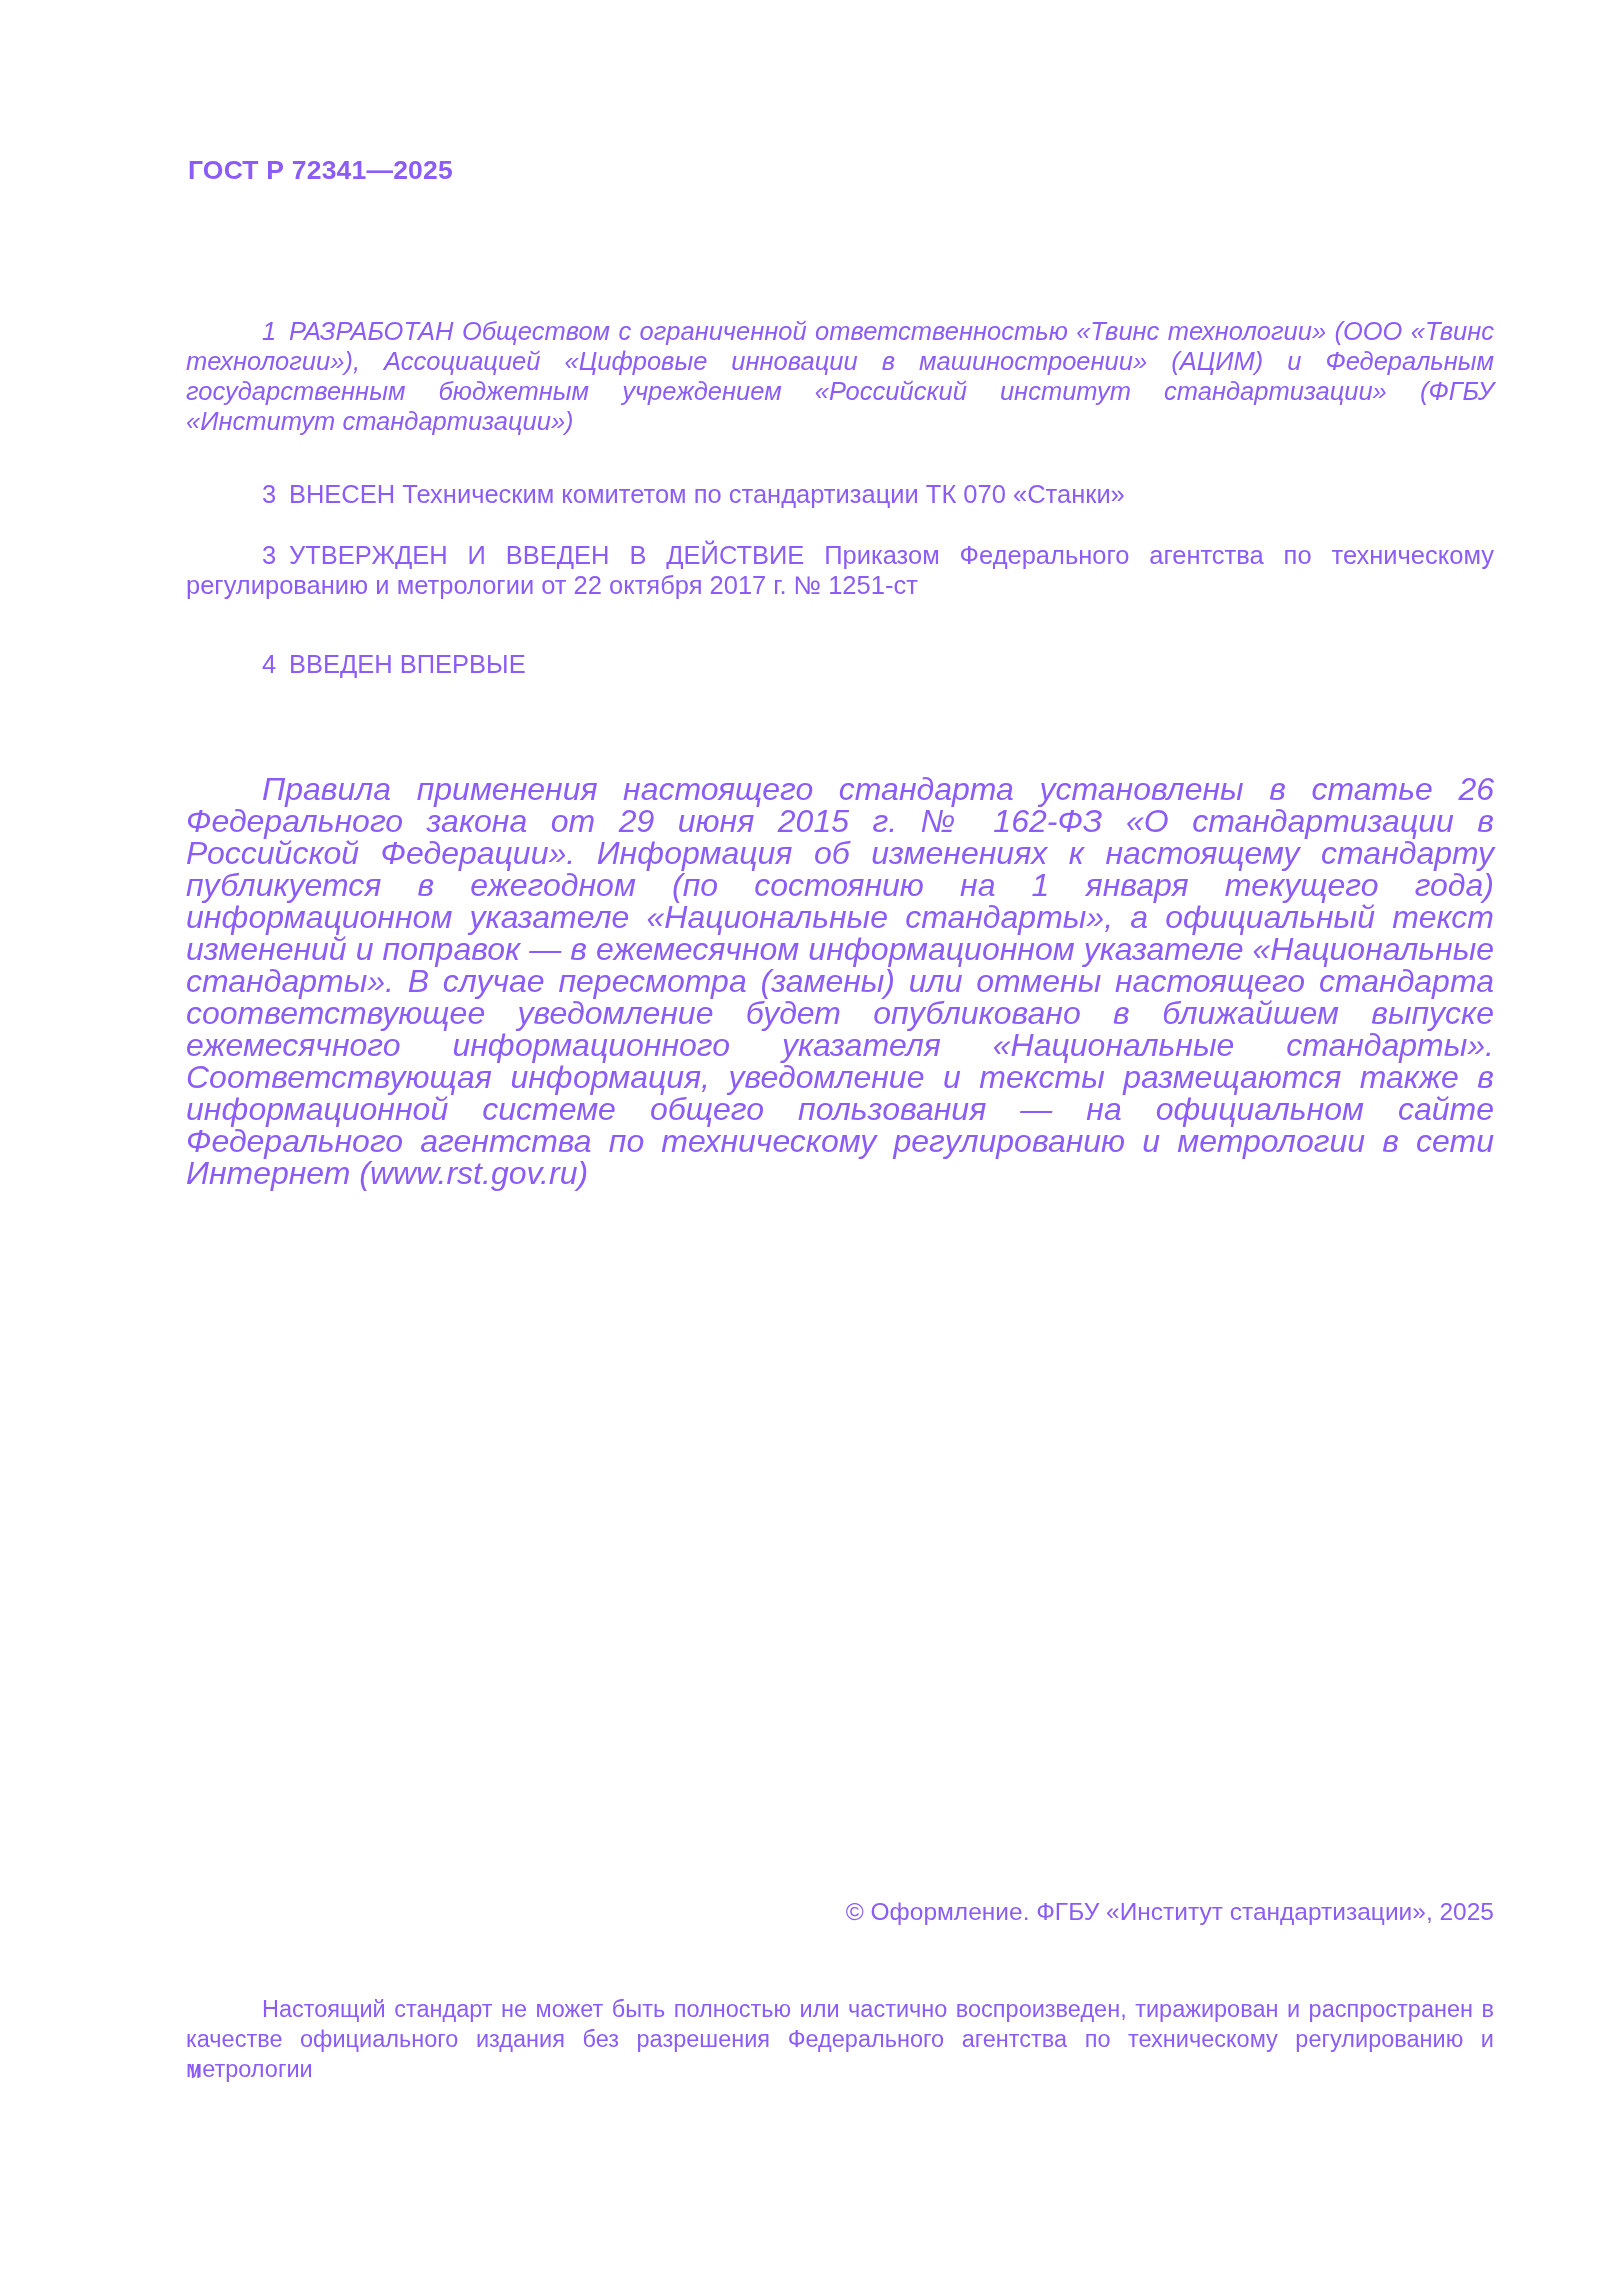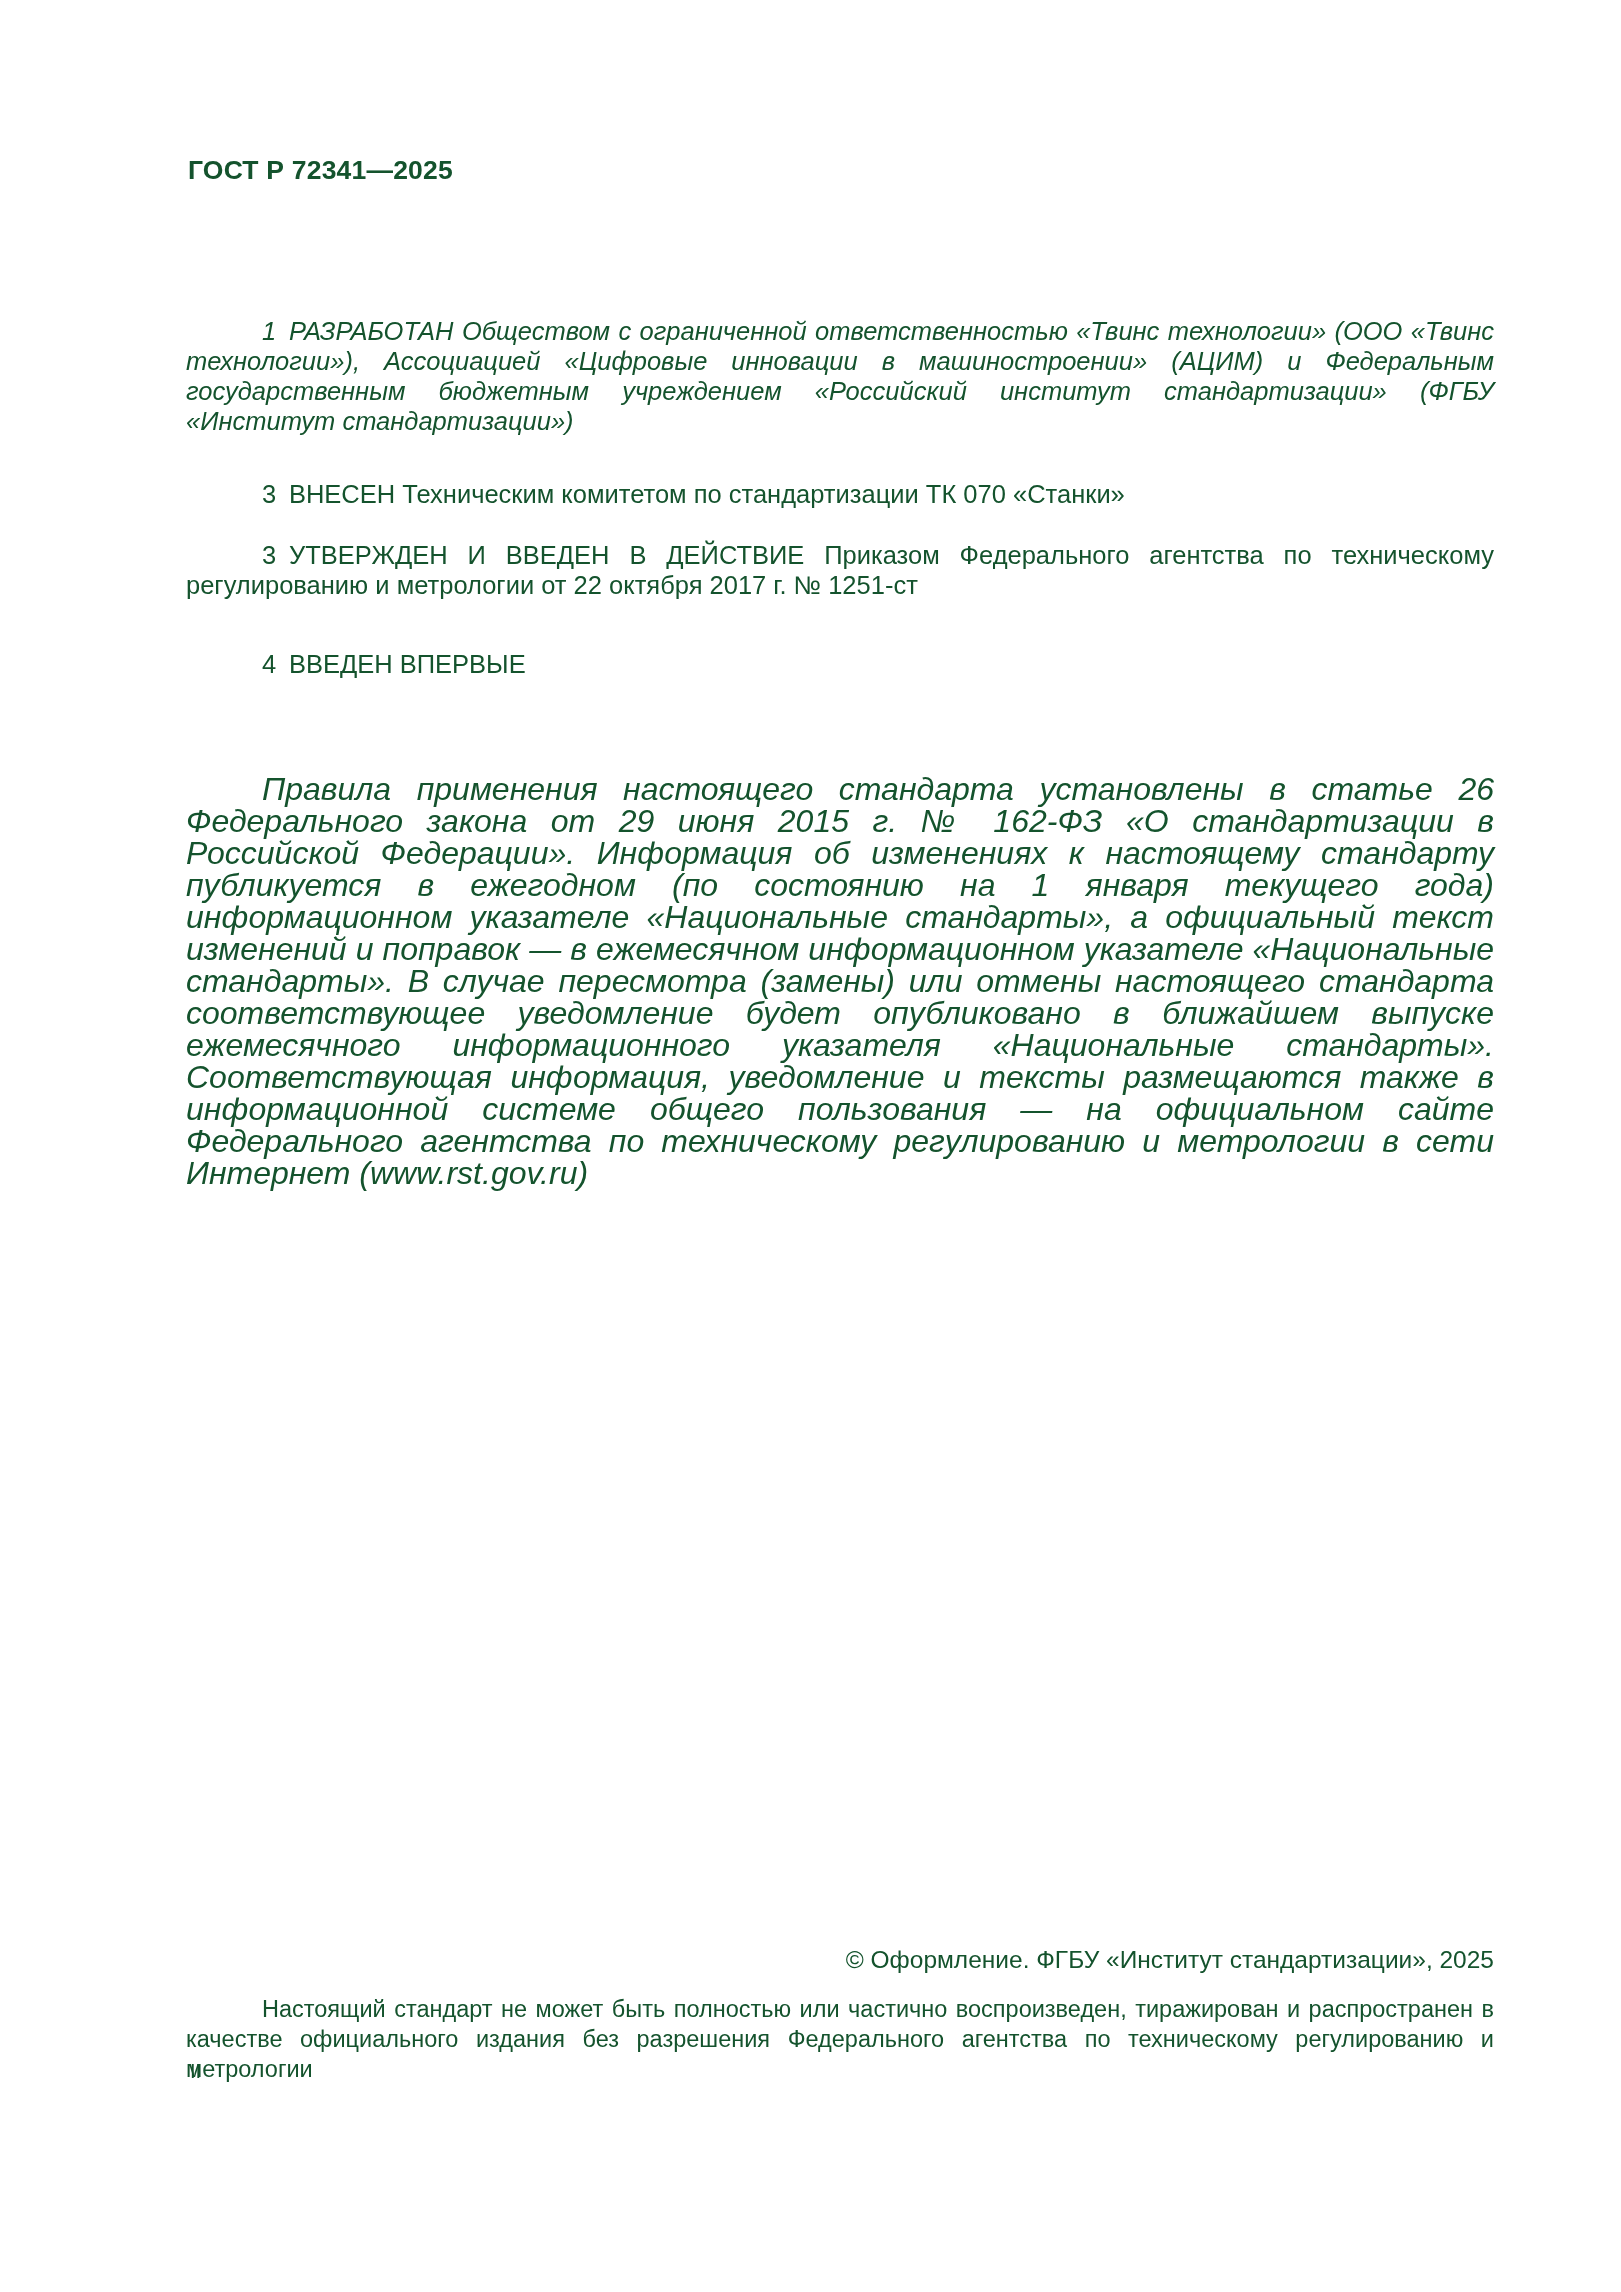--- a/index.html
+++ b/index.html
@@ -5,21 +5,21 @@
   html, body {
     margin: 0;
     padding: 0;
     background: #ffffff;
   }
   .page {
     position: relative;
     width: 1621px;
     height: 2293px;
     background: #ffffff;
-    color: #14532d;
+    color: #8b5cf6;
     font-family: "Liberation Sans", sans-serif;
     overflow: hidden;
   }
   .abs { position: absolute; }
 
   .doc-code {
     left: 188px;
     top: 155px;
     font-size: 26.5px;
     font-weight: bold;
@@ -56,21 +56,20 @@
     font-style: italic;
     text-align: justify;
     text-indent: 76px;
   }
   .copyright-line {
     left: 186px;
     top: 1898px;
     width: 1308px;
     font-size: 24.5px;
     text-align: right;
-    margin-top: 48px;
   }
   .restriction {
     left: 186px;
     top: 1970px;
     width: 1308px;
     font-size: 23.5px;
     line-height: 30px;
     text-align: justify;
     text-indent: 76px;
   }

